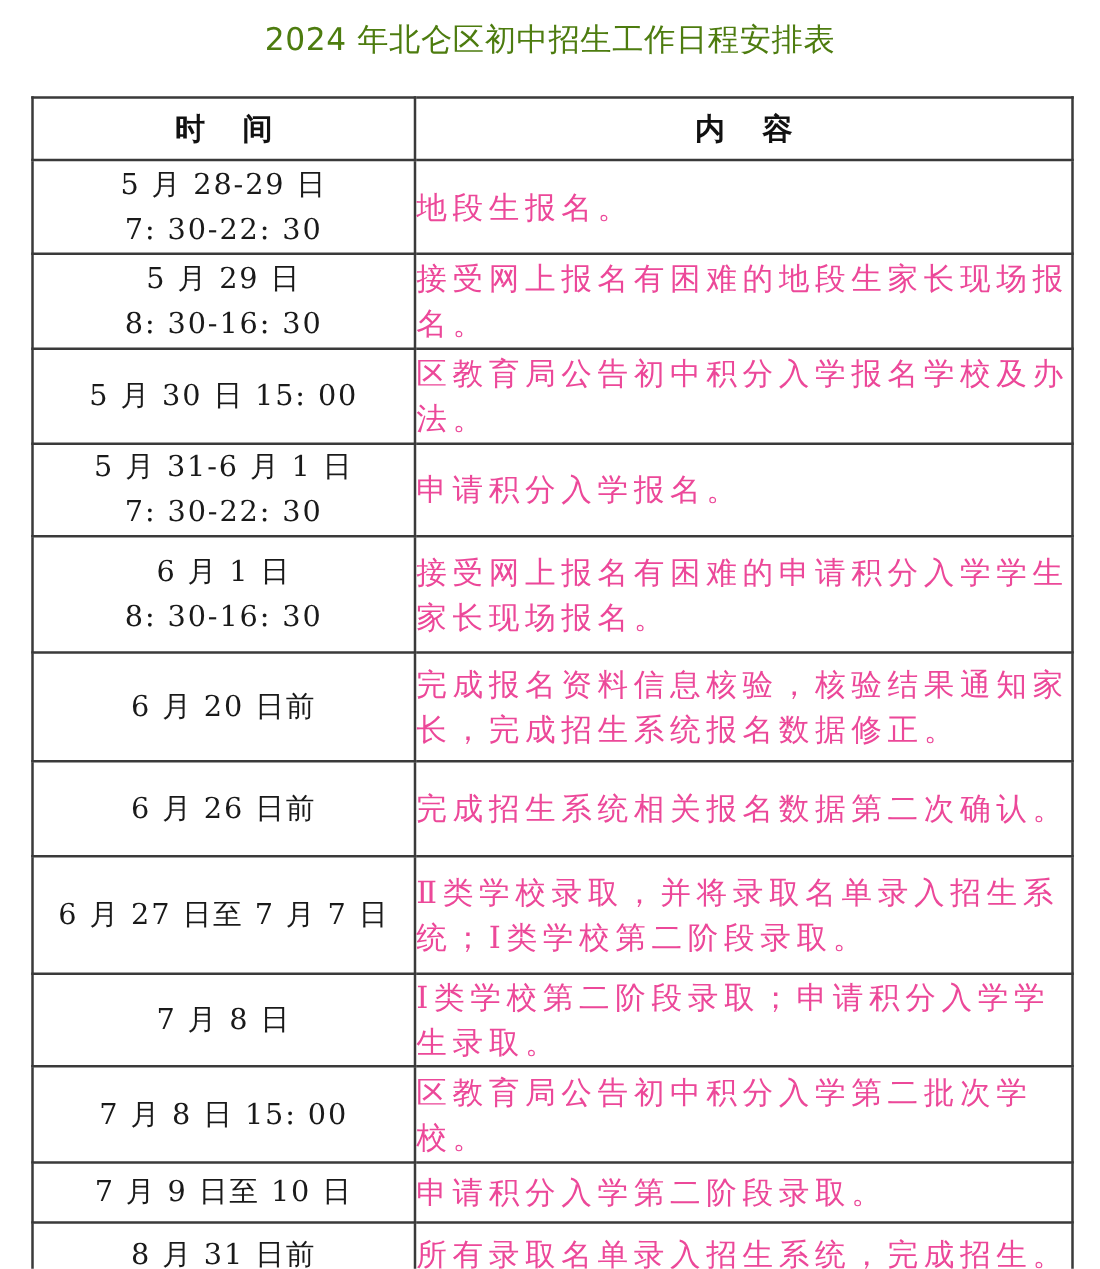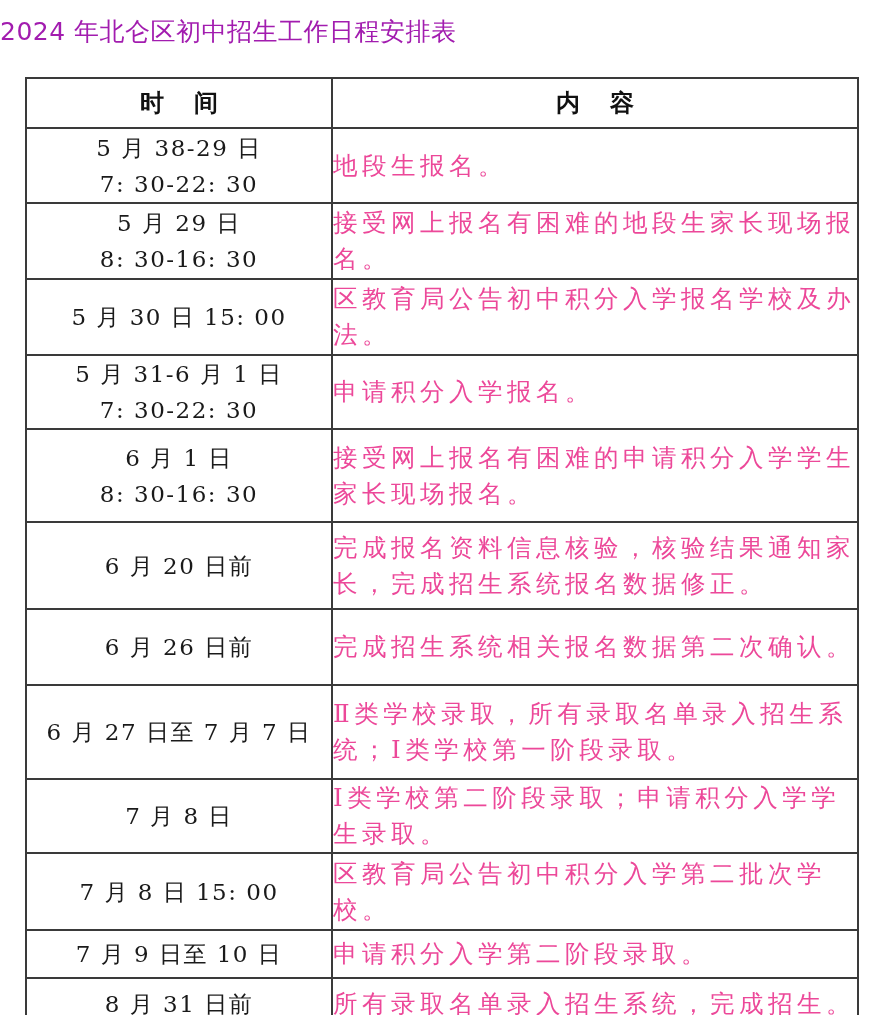--- a/index.html
+++ b/index.html
@@ -13,25 +13,26 @@
       position: relative;
       overflow: hidden;
       color: #1a1a1a;
       font-family: "DejaVu Serif", "Liberation Serif", serif;
     }
     .title {
       position: absolute;
       left: 0;
       top: 14px;
       width: 880px;
+      text-align: center;
       font-family: "DejaVu Sans", "Liberation Sans", sans-serif;
       font-size: 25px;
       line-height: 36px;
       letter-spacing: 0.5px;
-      color: #a21caf;
+      color: #4d7c0f;
     }
     table.schedule {
       position: absolute;
       left: 25px;
       top: 77px;
       width: 832px;
       border-collapse: collapse;
       table-layout: fixed;
     }
     table.schedule col.c-time { width: 306px; }
@@ -83,21 +84,21 @@
   </colgroup>
   <thead>
     <tr>
       <th><span>时间</span></th>
       <th><span>内容</span></th>
     </tr>
   </thead>
   <tbody>
     <tr style="height:75px">
       <td class="time">
-        <span class="line">5 月 38-29 日</span>
+        <span class="line">5 月 28-29 日</span>
         <span class="line">7: 30-22: 30</span>
       </td>
       <td class="content">地段生报名。</td>
     </tr>
     <tr style="height:76px">
       <td class="time">
         <span class="line">5 月 29 日</span>
         <span class="line">8: 30-16: 30</span>
       </td>
       <td class="content">接受网上报名有困难的地段生家长现场报名。</td>
@@ -131,21 +132,21 @@
     <tr style="height:76px">
       <td class="time">
         <span class="line">6 月 26 日前</span>
       </td>
       <td class="content">完成招生系统相关报名数据第二次确认。</td>
     </tr>
     <tr style="height:94px">
       <td class="time">
         <span class="line">6 月 27 日至 7 月 7 日</span>
       </td>
-      <td class="content">Ⅱ类学校录取，所有录取名单录入招生系统；Ⅰ类学校第一阶段录取。</td>
+      <td class="content">Ⅱ类学校录取，并将录取名单录入招生系统；Ⅰ类学校第二阶段录取。</td>
     </tr>
     <tr style="height:67px">
       <td class="time">
         <span class="line">7 月 8 日</span>
       </td>
       <td class="content">Ⅰ类学校第二阶段录取；申请积分入学学生录取。</td>
     </tr>
     <tr style="height:77px">
       <td class="time">
         <span class="line">7 月 8 日 15: 00</span>

